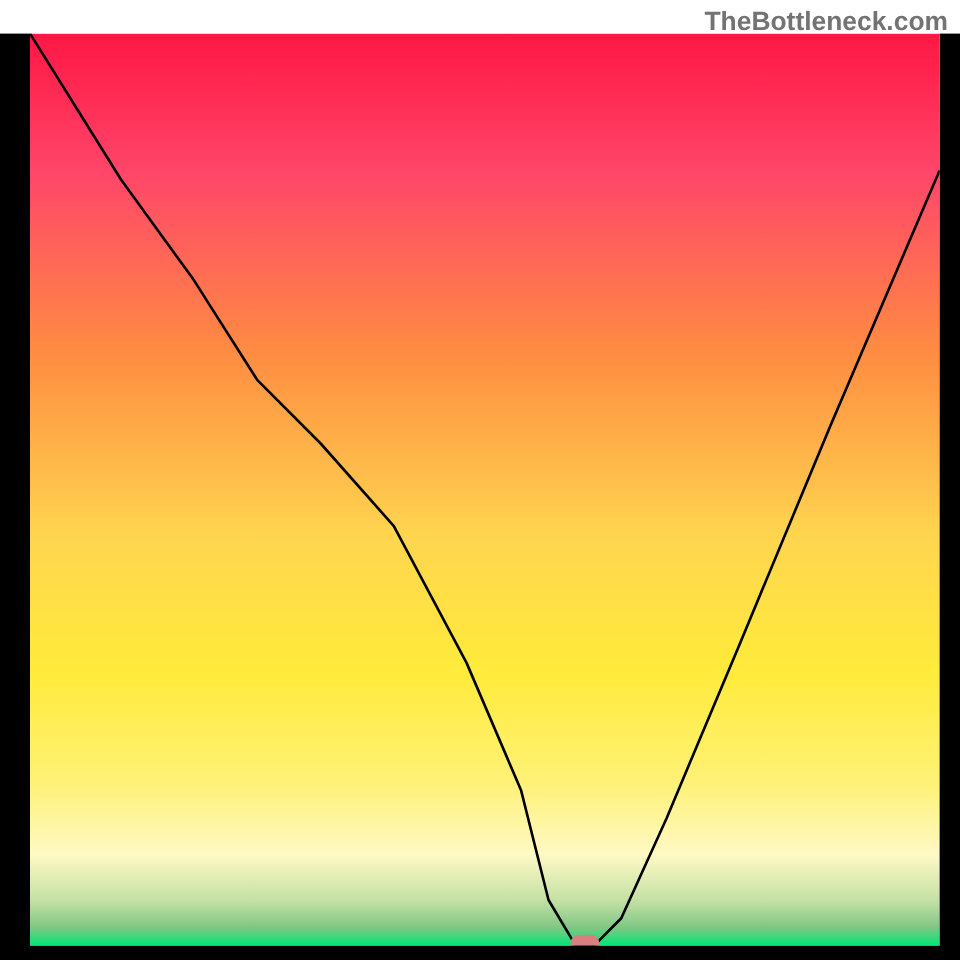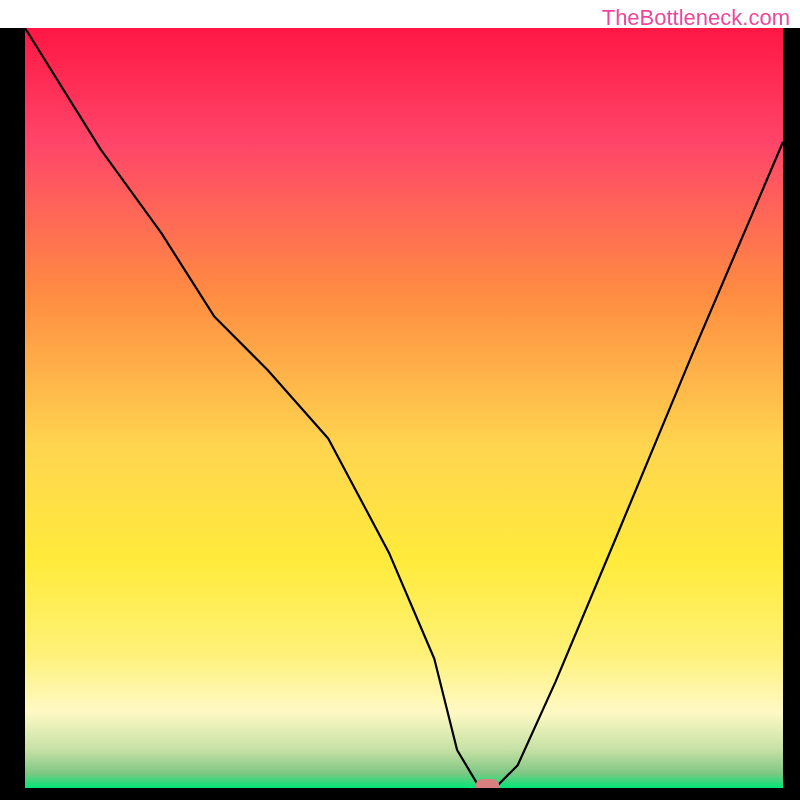--- a/index.html
+++ b/index.html
@@ -8,23 +8,23 @@
     width: 800px;
     height: 800px;
     background: #ffffff;
     position: relative;
     font-family: Arial, sans-serif;
   }
   .watermark {
     position: absolute;
     top: 5px;
     right: 10px;
-    color: #ec4899;
+    color: #737373;
     font-size: 22px;
-    font-weight: 400;
+    font-weight: 700;
     z-index: 10;
   }
   .plot-area {
     position: absolute;
     left: 25px;
     top: 28px;
     width: 758px;
     height: 760px;
   }
   .plot-area svg {

